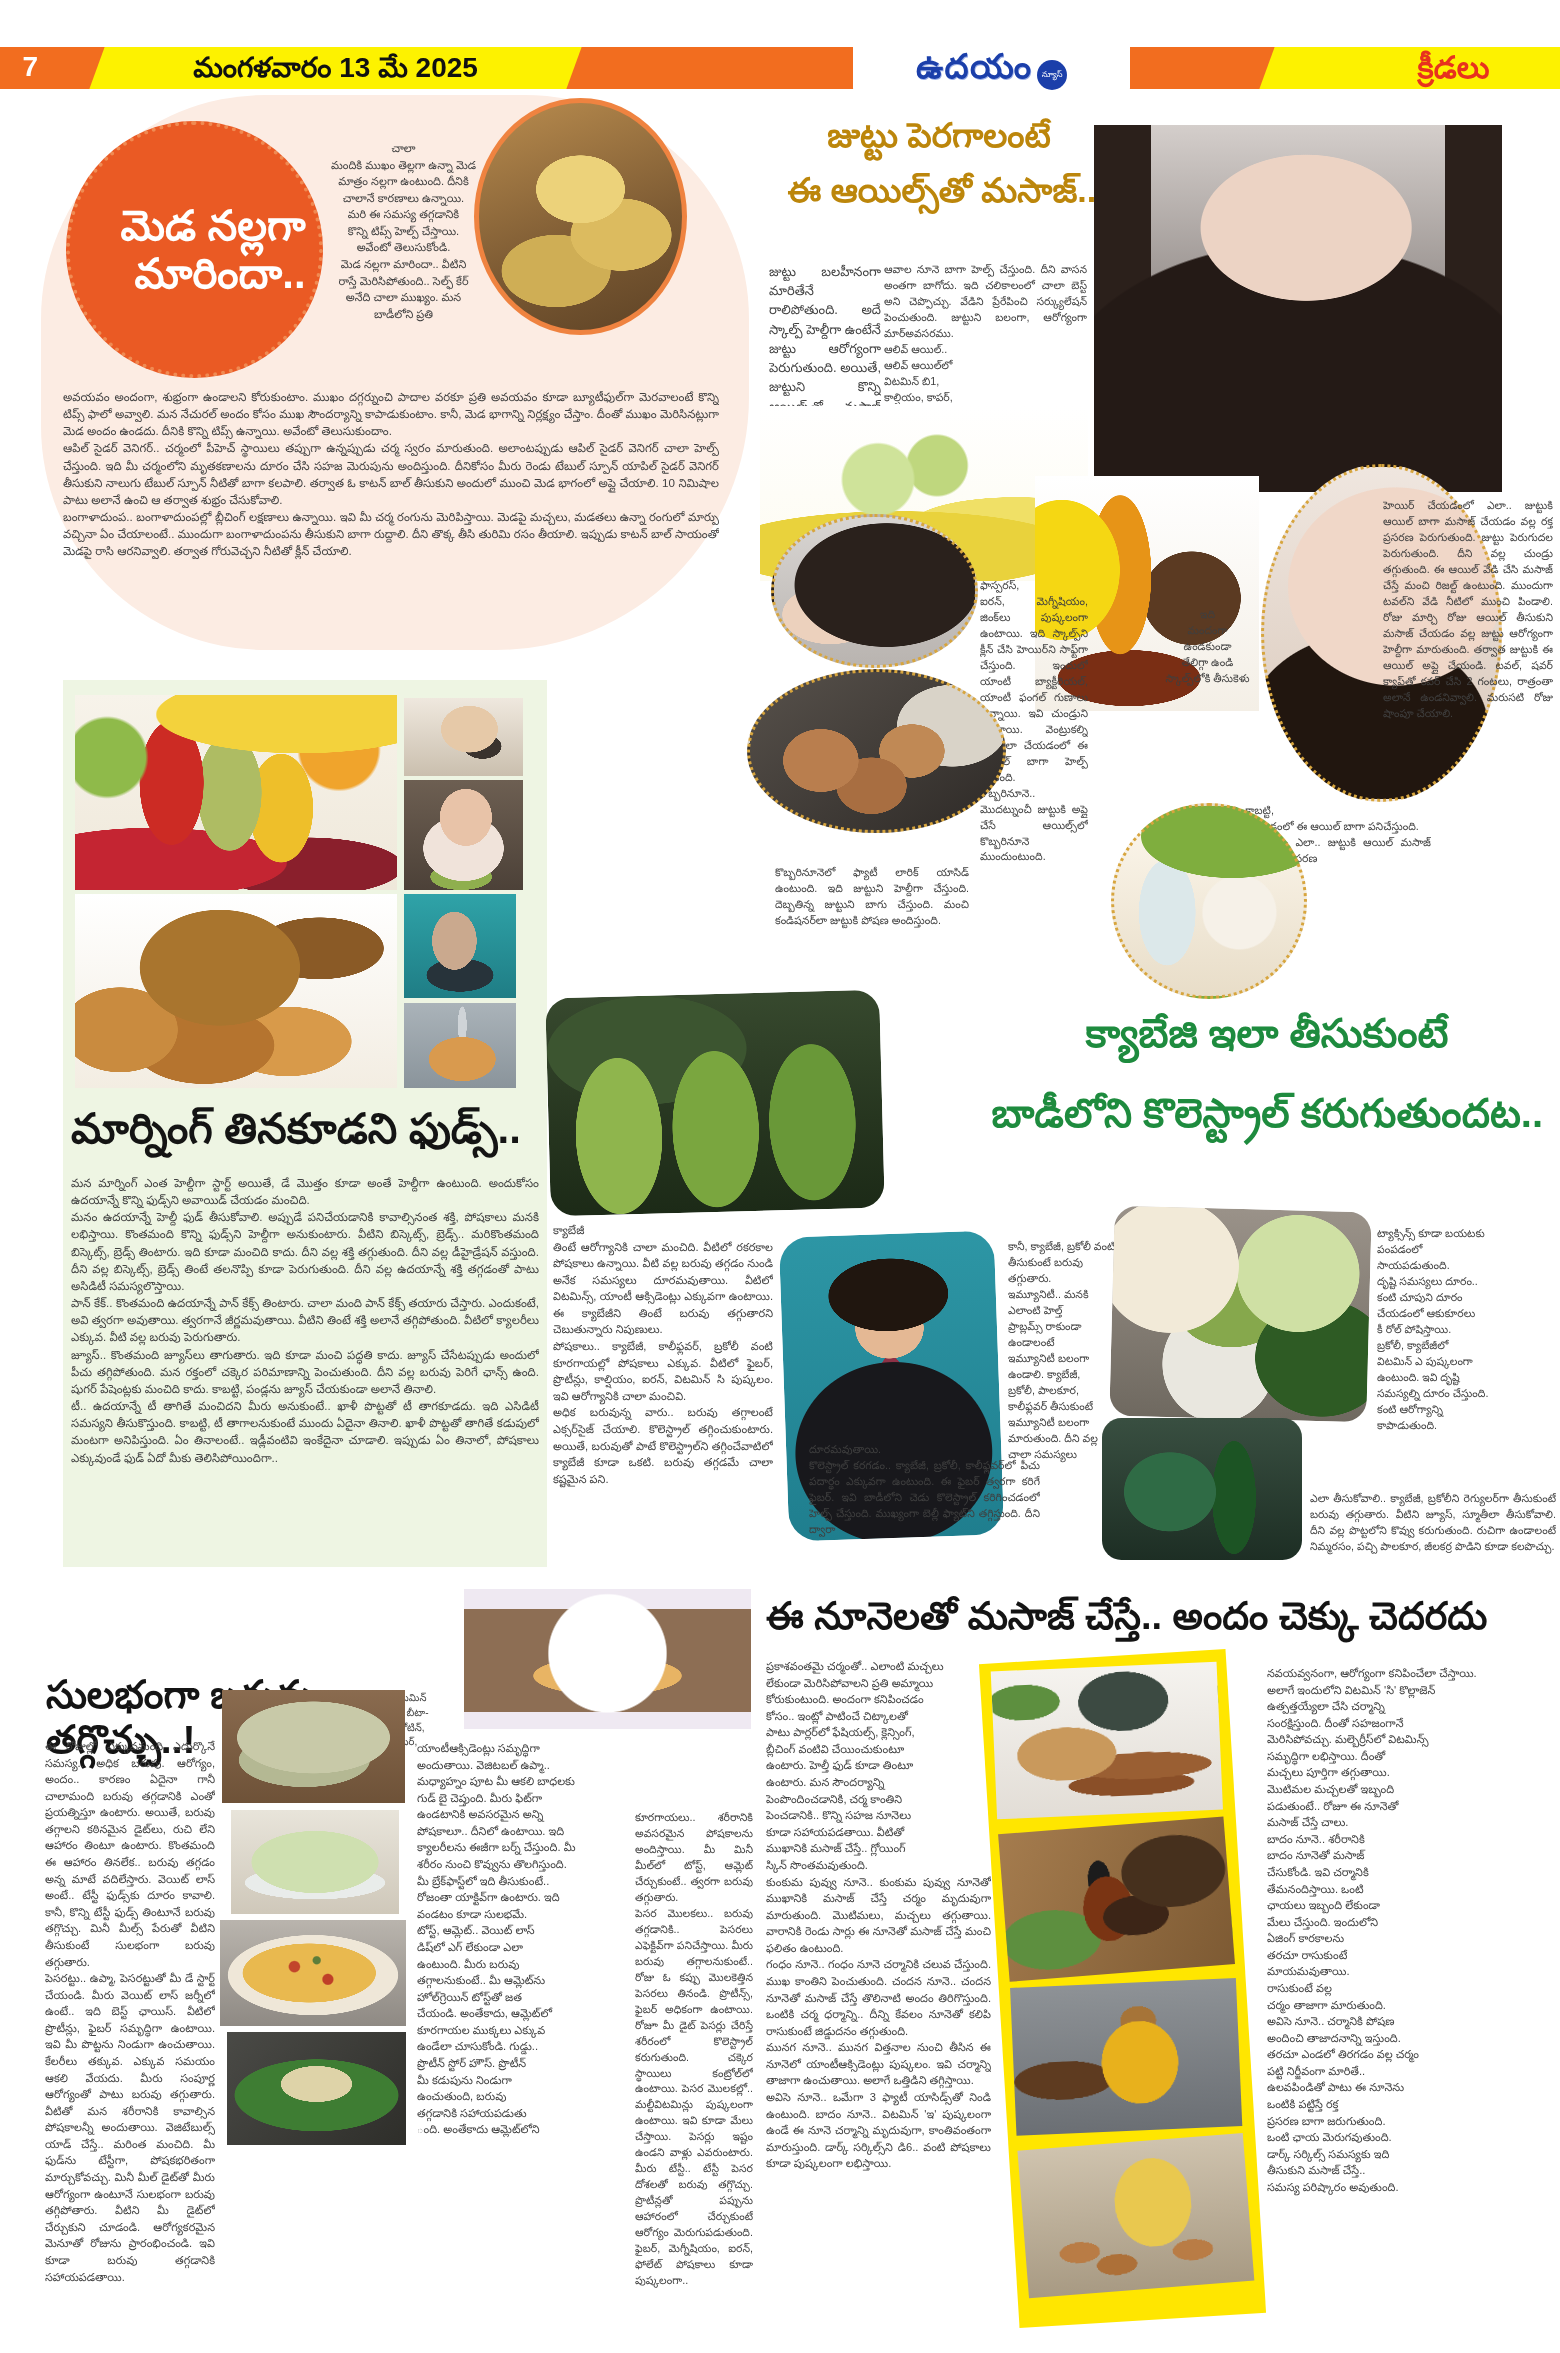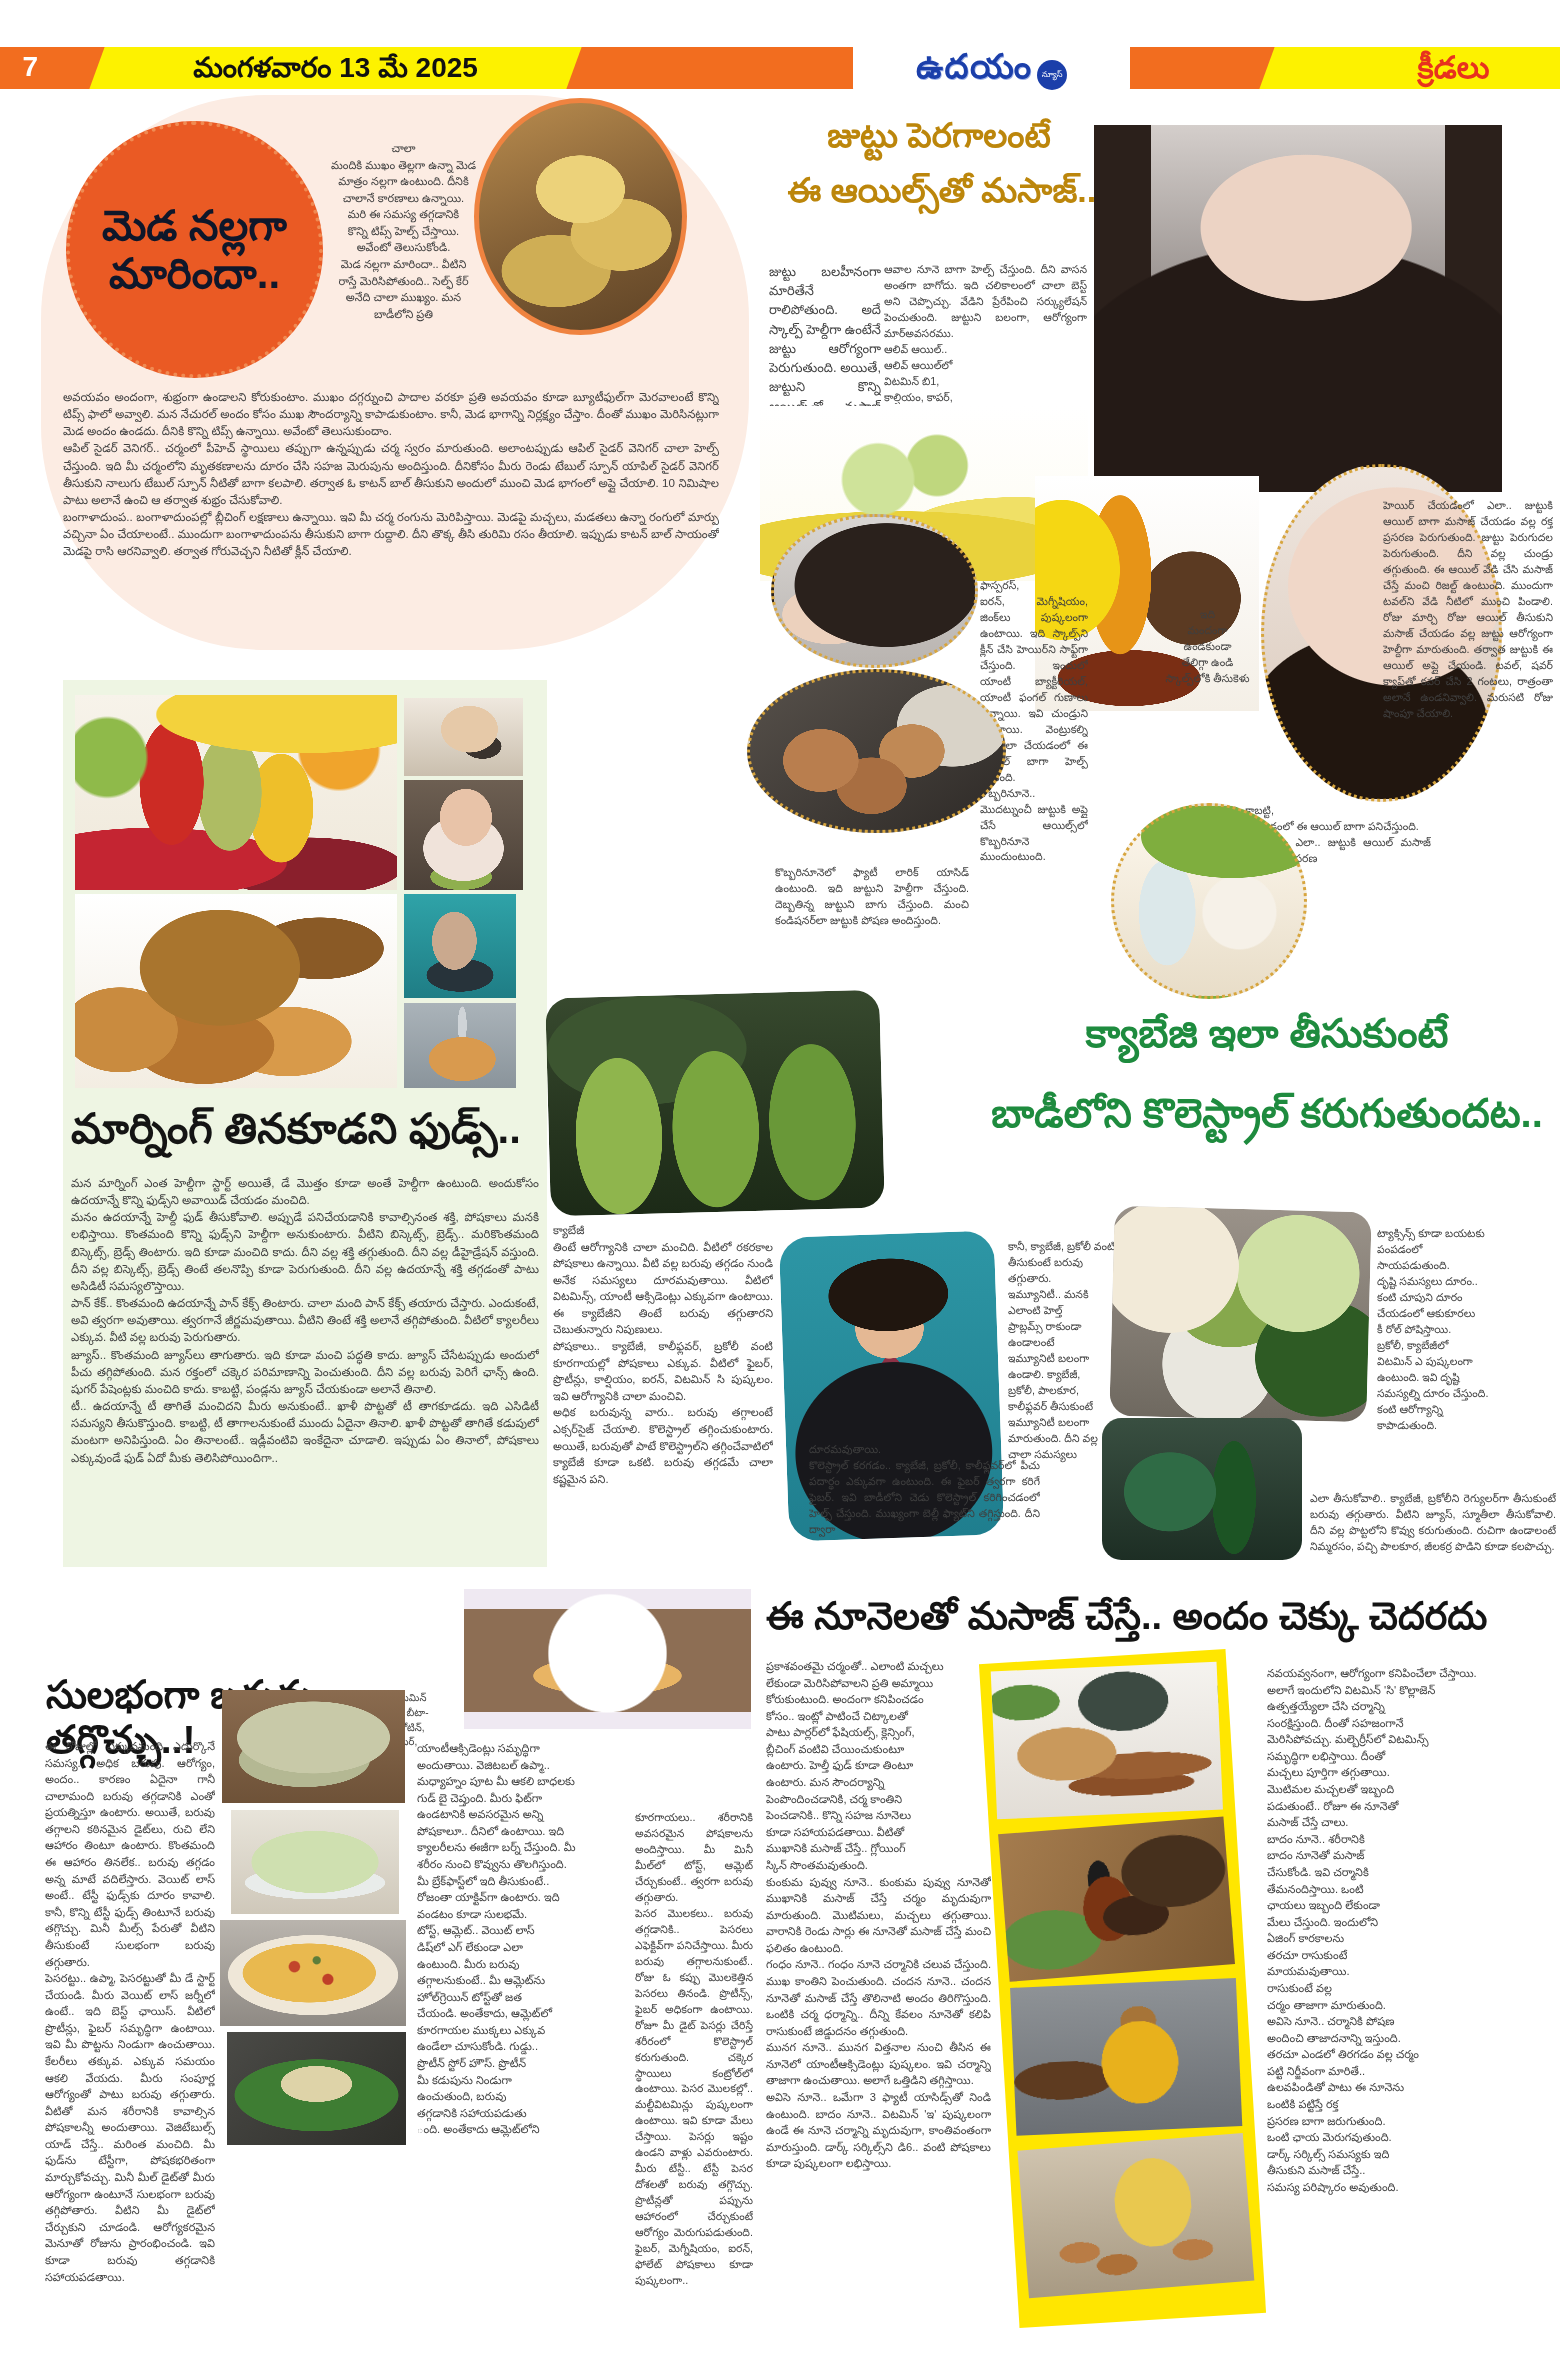--- a/index.html
+++ b/index.html
@@ -20,21 +20,21 @@
         border-radius:3px;text-align:center;line-height:48px;}
   .logo .main{font-size:34px;font-weight:bold;color:#1b3faa;letter-spacing:1.5px;
         text-shadow:0.7px 0.7px 0 #9db0e8;}
   .logo .badge{display:inline-block;margin-left:4.5px;width:30px;height:30px;border-radius:50%;
         background:#1b3faa;color:#fff;font-size:8.2px;line-height:30px;vertical-align:middle;}
   
   .blob{position:absolute;left:41px;top:95px;width:708px;height:555px;background:#fcece3;
         border-radius:224px 224px 253px 224px;}
   .circle1{position:absolute;left:66px;top:121px;width:257px;height:257px;border-radius:50%;
         background:#ea5a24;border:4.5px dotted #f08a52;display:flex;align-items:center;
-        justify-content:center;text-align:center;color:#0f172a;font-weight:bold;font-size:42px;
+        justify-content:center;text-align:right;color:#ffffff;font-weight:bold;font-size:42px;
         line-height:1.12;padding:13.4px;box-sizing:border-box;}
   
   .ph-potato{background:
     radial-gradient(ellipse 22% 15% at 50% 38%, #ecd27a 0 99%, #0000 100%),
     radial-gradient(ellipse 25% 16% at 70% 58%, #dcbb5f 0 99%, #0000 100%),
     radial-gradient(ellipse 27% 16% at 38% 74%, #cfae55 0 99%, #0000 100%),
     linear-gradient(160deg,#b98c4e,#7c5a33 60%,#5e4326);}
   .ph-hairwoman{background:
     radial-gradient(ellipse 26% 20% at 52% 28%, #ecd3c4 0 99%, #0000),
     radial-gradient(ellipse 62% 48% at 50% 80%, #241a16 0 99%, #0000),
@@ -263,21 +263,21 @@
   <div class="ph ph-pancake" style="left:404px;top:1003px;width:112px;height:85px;"></div>
   <div class="hl" style="left:71px;top:1105px;width:470px;font-size:42px;">మార్నింగ్ తినకూడని ఫుడ్స్..</div>
   <div class="txt" style="left:71px;top:1174px;width:468px;height:386px;font-size:11.6px;">మన మార్నింగ్ ఎంత హెల్దీగా స్టార్ట్ అయితే, డే మొత్తం కూడా అంతే హెల్దీగా ఉంటుంది. అందుకోసం ఉదయాన్నే కొన్ని ఫుడ్స్‌ని అవాయిడ్ చేయడం మంచిది.
 మనం ఉదయాన్నే హెల్దీ ఫుడ్ తీసుకోవాలి. అప్పుడే పనిచేయడానికి కావాల్సినంత శక్తి, పోషకాలు మనకి లభిస్తాయి. కొంతమంది కొన్ని ఫుడ్స్‌ని హెల్దీగా అనుకుంటారు. వీటిని బిస్కెట్స్, బ్రెడ్స్.. మరికొంతమంది బిస్కెట్స్, బ్రెడ్స్ తింటారు. ఇది కూడా మంచిది కాదు. దీని వల్ల శక్తి తగ్గుతుంది. దీని వల్ల డీహైడ్రేషన్ వస్తుంది. దీని వల్ల బిస్కెట్స్, బ్రెడ్స్ తింటే తలనొప్పి కూడా పెరుగుతుంది. దీని వల్ల ఉదయాన్నే శక్తి తగ్గడంతో పాటు అసిడిటీ సమస్యలొస్తాయి.
 పాన్ కేక్.. కొంతమంది ఉదయాన్నే పాన్ కేక్స్ తింటారు. చాలా మంది పాన్ కేక్స్ తయారు చేస్తారు. ఎందుకంటే, అవి త్వరగా అవుతాయి. త్వరగానే జీర్ణమవుతాయి. వీటిని తింటే శక్తి అలానే తగ్గిపోతుంది. వీటిలో క్యాలరీలు ఎక్కువ. వీటి వల్ల బరువు పెరుగుతారు.
 జ్యూస్.. కొంతమంది జ్యూస్‌లు తాగుతారు. ఇది కూడా మంచి పద్ధతి కాదు. జ్యూస్ చేసేటప్పుడు అందులో పీచు తగ్గిపోతుంది. మన రక్తంలో చక్కెర పరిమాణాన్ని పెంచుతుంది. దీని వల్ల బరువు పెరిగే ఛాన్స్ ఉంది. షుగర్ పేషెంట్లకు మంచిది కాదు. కాబట్టి, పండ్లను జ్యూస్ చేయకుండా అలానే తినాలి.
 టీ.. ఉదయాన్నే టీ తాగితే మంచిదని మీరు అనుకుంటే.. ఖాళీ పొట్టతో టీ తాగకూడదు. ఇది ఎసిడిటీ సమస్యని తీసుకొస్తుంది. కాబట్టి, టీ తాగాలనుకుంటే ముందు ఏదైనా తినాలి. ఖాళీ పొట్టతో తాగితే కడుపులో మంటగా అనిపిస్తుంది. ఏం తినాలంటే.. ఇడ్లీవంటివి ఇంకేదైనా చూడాలి. ఇప్పుడు ఏం తినాలో, పోషకాలు ఎక్కువుండే ఫుడ్ ఏదో మీకు తెలిసిపోయిందిగా..</div>
 
   <div class="ph ph-smoothie" style="left:548px;top:994px;width:334px;height:218px;border-radius:25px;transform:rotate(-1.5deg);"></div>
   <div class="hl green" style="left:1006px;top:1010px;width:522px;font-size:40px;text-align:center;">క్యాబేజి ఇలా తీసుకుంటే</div>
-  <div class="hl green" style="left:991px;top:1090px;width:552px;font-size:40px;text-align:center;">బాడీలోని కొలెస్ట్రాల్ కరుగుతుందట..</div>
+  <div class="hl green" style="left:991px;top:1090px;width:552px;font-size:40px;text-align:right;">బాడీలోని కొలెస్ట్రాల్ కరుగుతుందట..</div>
   <div class="txt" style="left:553px;top:1222px;width:220px;height:335px;font-size:11.2px;">క్యాబేజీ
 తింటే ఆరోగ్యానికి చాలా మంచిది. వీటిలో రకరకాల పోషకాలు ఉన్నాయి. వీటి వల్ల బరువు తగ్గడం నుండి అనేక సమస్యలు దూరమవుతాయి. వీటిలో విటమిన్స్, యాంటీ ఆక్సిడెంట్లు ఎక్కువగా ఉంటాయి. ఈ క్యాబేజీని తింటే బరువు తగ్గుతారని చెబుతున్నారు నిపుణులు.
 పోషకాలు.. క్యాబేజీ, కాలీఫ్లవర్, బ్రకోలీ వంటి కూరగాయల్లో పోషకాలు ఎక్కువ. వీటిలో ఫైబర్, ప్రొటీన్లు, కాల్షియం, ఐరన్, విటమిన్ సి పుష్కలం. ఇవి ఆరోగ్యానికి చాలా మంచివి.
 అధిక బరువున్న వారు.. బరువు తగ్గాలంటే ఎక్సర్‌సైజ్ చేయాలి. కొలెస్ట్రాల్ తగ్గించుకుంటారు. అయితే, బరువుతో పాటే కొలెస్ట్రాల్‌ని తగ్గించేవాటిలో క్యాబేజీ కూడా ఒకటి. బరువు తగ్గడమే చాలా కష్టమైన పని.</div>
   <div class="ph ph-reading" style="left:784px;top:1234px;width:215px;height:304px;border-radius:30px;transform:rotate(-2deg);"></div>
   <div class="txt" style="left:1008px;top:1239px;width:112px;height:239px;font-size:10.8px;">కానీ, క్యాబేజీ, బ్రకోలీ వంటి
 తీసుకుంటే బరువు
 తగ్గుతారు.
 ఇమ్యూనిటీ.. మనకి
 ఎలాంటి హెల్త్

